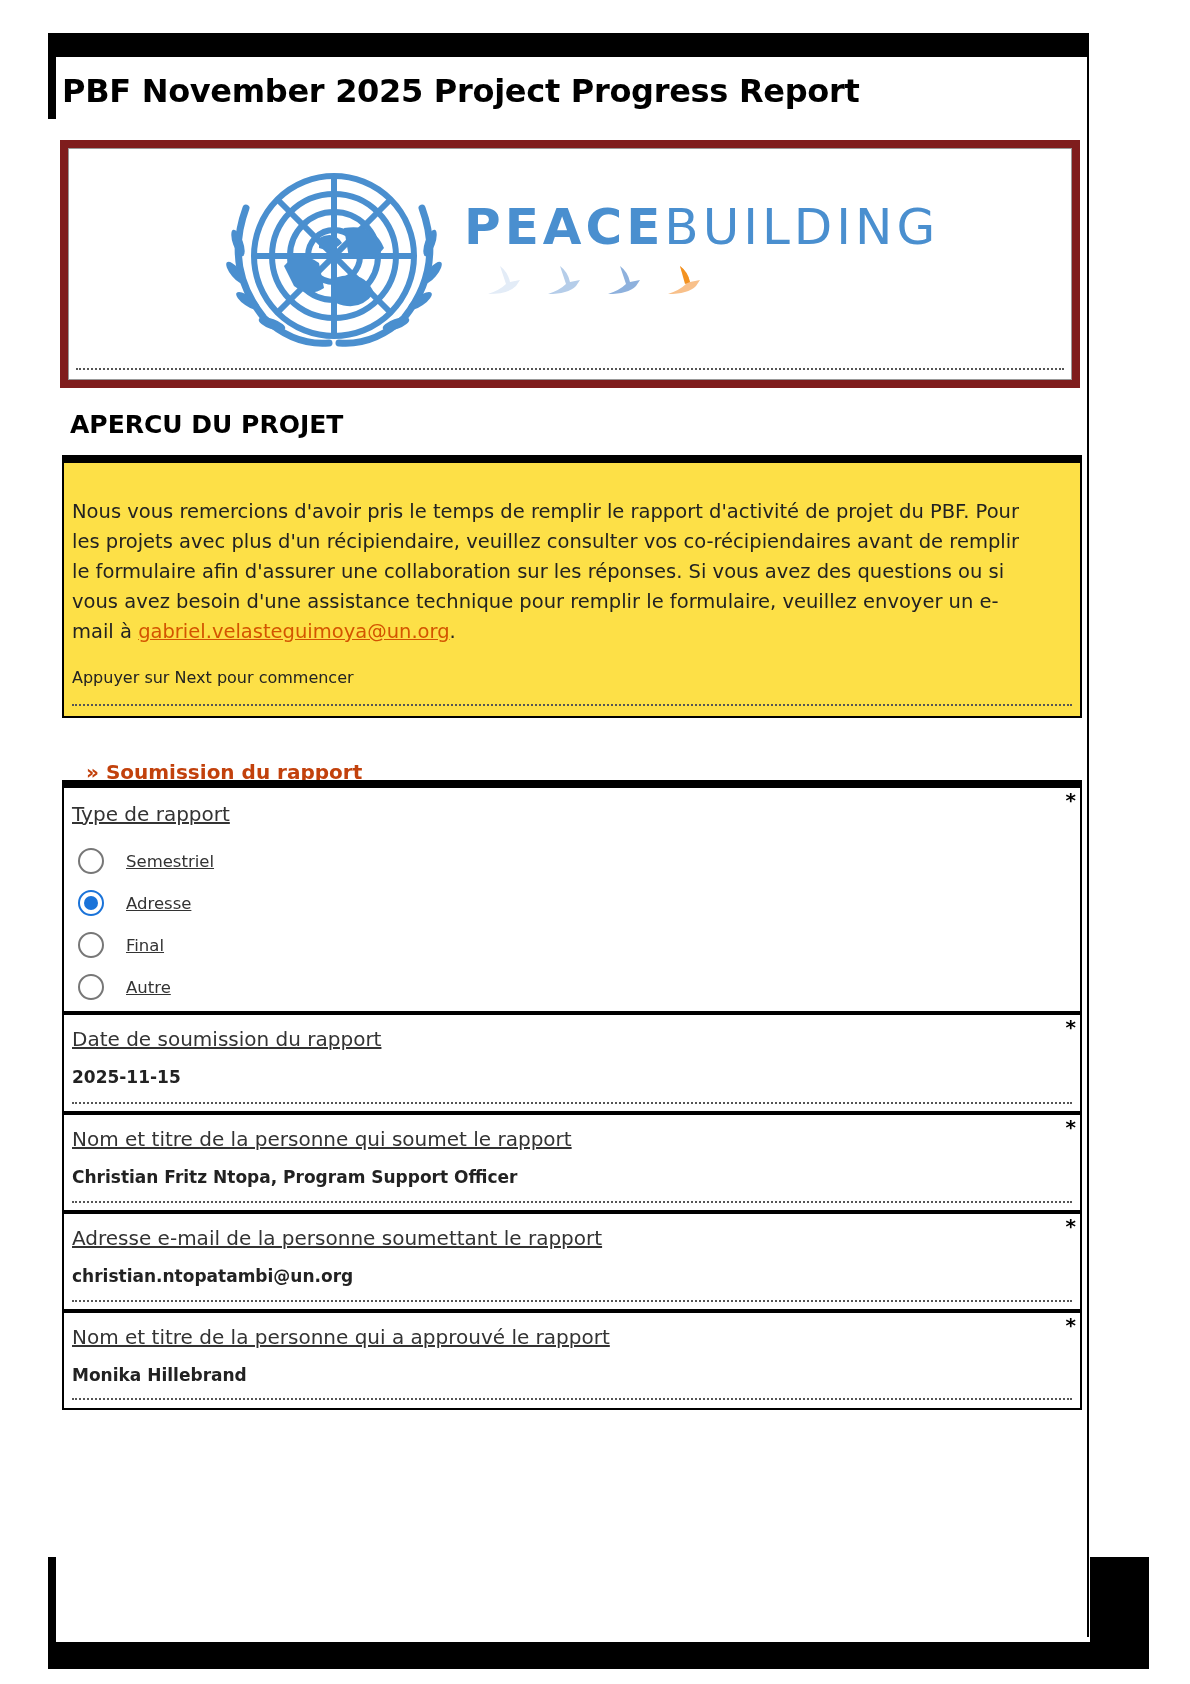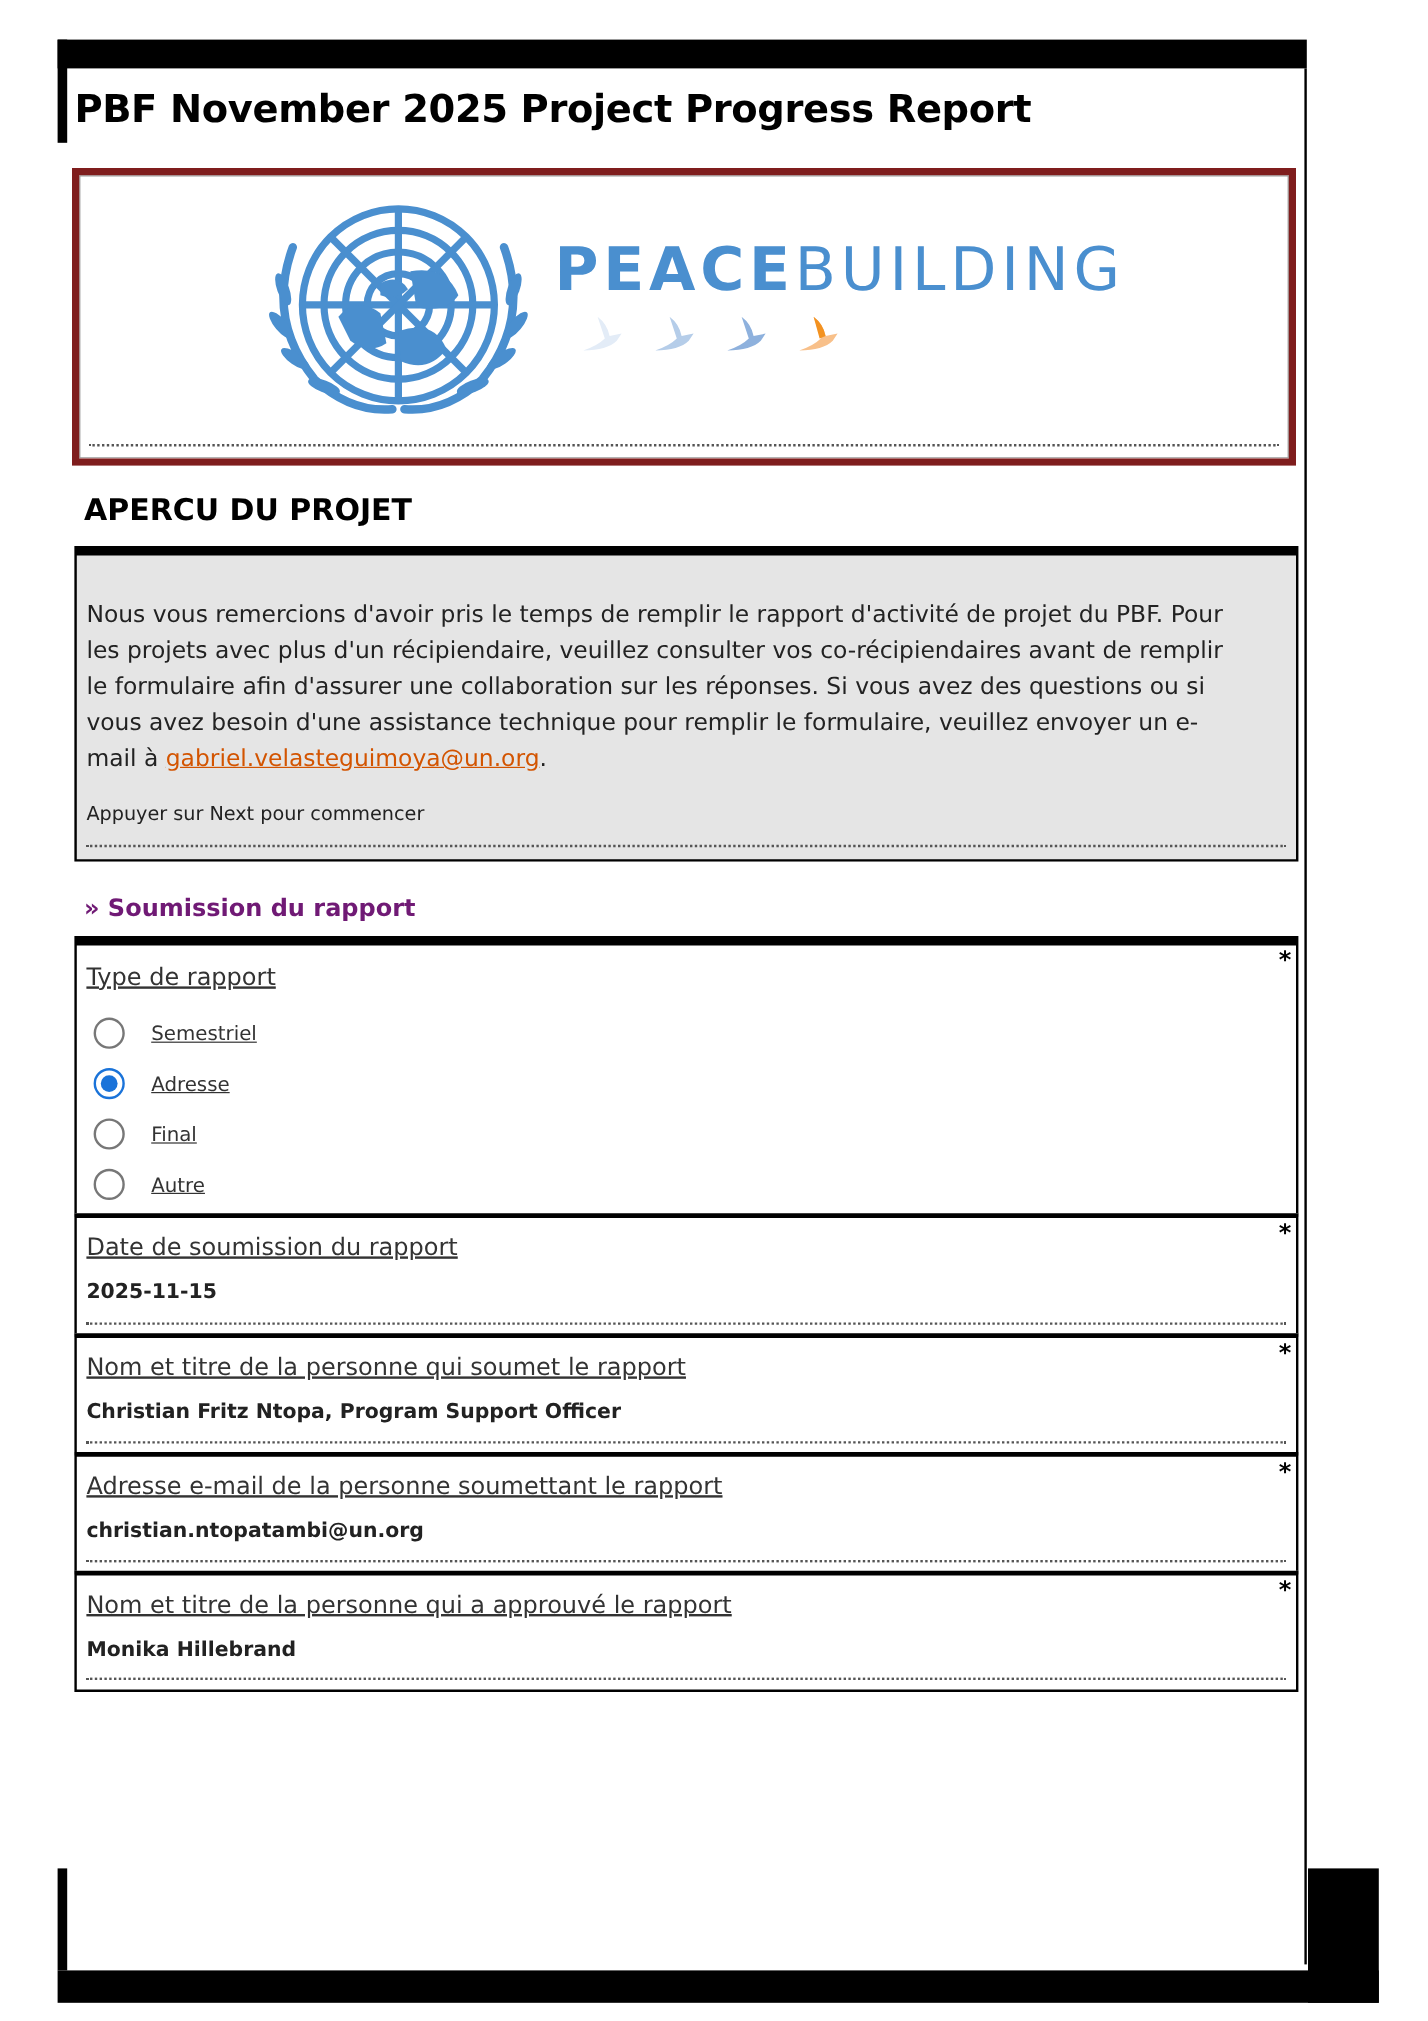--- a/index.html
+++ b/index.html
@@ -11,37 +11,37 @@
     .right-rule { position: absolute; left: 1087px; top: 57px; width: 2px; height: 1580px; background: #000; }
     .left-stub-bottom { position: absolute; left: 48px; top: 1557px; width: 8px; height: 85px; background: #000; }
     .bottom-bar { position: absolute; left: 48px; top: 1642px; width: 1101px; height: 27px; background: #000; }
     .bottom-right-block { position: absolute; left: 1090px; top: 1557px; width: 59px; height: 112px; background: #000; }
 
     .page-title { position: absolute; left: 62px; top: 72px; margin: 0;
                   font-family: "DejaVu Sans", sans-serif; font-weight: bold; font-size: 32px; color: #000; letter-spacing: -0.3px; }
 
     
     .logo-box { position: absolute; left: 60px; top: 140px; width: 1020px; height: 248px;
-                border: 6px solid #7f1d1d; box-sizing: border-box; box-shadow: inset 0 0 0 1px #999; }
+                border: 8px solid #7f1d1d; box-sizing: border-box; box-shadow: inset 0 0 0 1px #999; }
     .dotted { position: absolute; left: 8px; right: 8px; height: 0; border-bottom: 2px dotted #555; }
     .logo-box .dotted { bottom: 10px; }
     .emblem { position: absolute; left: 156px; top: 20px; width: 220px; height: 188px; }
     .brand { position: absolute; left: 396px; top: 52px; color: #4a8fcf; font-family: "DejaVu Sans", sans-serif; }
     .brand-line1 { font-size: 50px; line-height: 54px; letter-spacing: 4px; white-space: nowrap; }
     .brand-bold { font-weight: bold; }
     .brand-thin { font-weight: normal; -webkit-text-stroke: 0; color: #4a8fcf; font-family: "DejaVu Sans", sans-serif; }
     .brand-line2 { font-size: 50px; line-height: 54px; font-weight: bold; letter-spacing: 6px; margin-top: 6px; display: flex; align-items: center; }
     .doves { display: inline-flex; gap: 20px; margin-left: 22px; }
     .dove { width: 40px; height: 40px; }
 
     .section-heading { position: absolute; left: 70px; top: 410px; margin: 0; font-weight: bold; font-size: 25px; color: #000; }
-    .section-sub { position: absolute; left: 70px; top: 744px; margin: 0; font-weight: bold; font-size: 20px; color: #701a75; }
+    .section-sub { position: absolute; left: 70px; top: 744px; margin: 16px; font-weight: bold; font-size: 20px; color: #c2410c; }
 
     .panel { position: absolute; left: 62px; width: 1020px; border: 2px solid #000; border-top: 8px solid #000;
-             box-sizing: border-box; background: #e5e5e5; }
+             box-sizing: border-box; background: #fde047; }
     .intro-panel { top: 455px; height: 263px; }
     .intro-text { position: absolute; left: 8px; top: 34px; width: 960px; font-size: 19.5px; line-height: 30px; color: #222; margin: 0; }
     .intro-link { color: #d35400; text-decoration: underline; }
     .intro-cta { position: absolute; left: 8px; top: 205px; font-size: 16px; color: #222; margin: 0; }
     .intro-panel .dotted { bottom: 10px; }
 
     .field { position: absolute; left: 62px; width: 1020px; border: 2px solid #000; border-top: 4px solid #000;
              box-sizing: border-box; background: #fff; }
     .field.first { border-top: 8px solid #000; }
     .field-label { position: absolute; left: 8px; top: 12px; font-size: 20px; color: #333; margin: 0; text-decoration: underline; }

